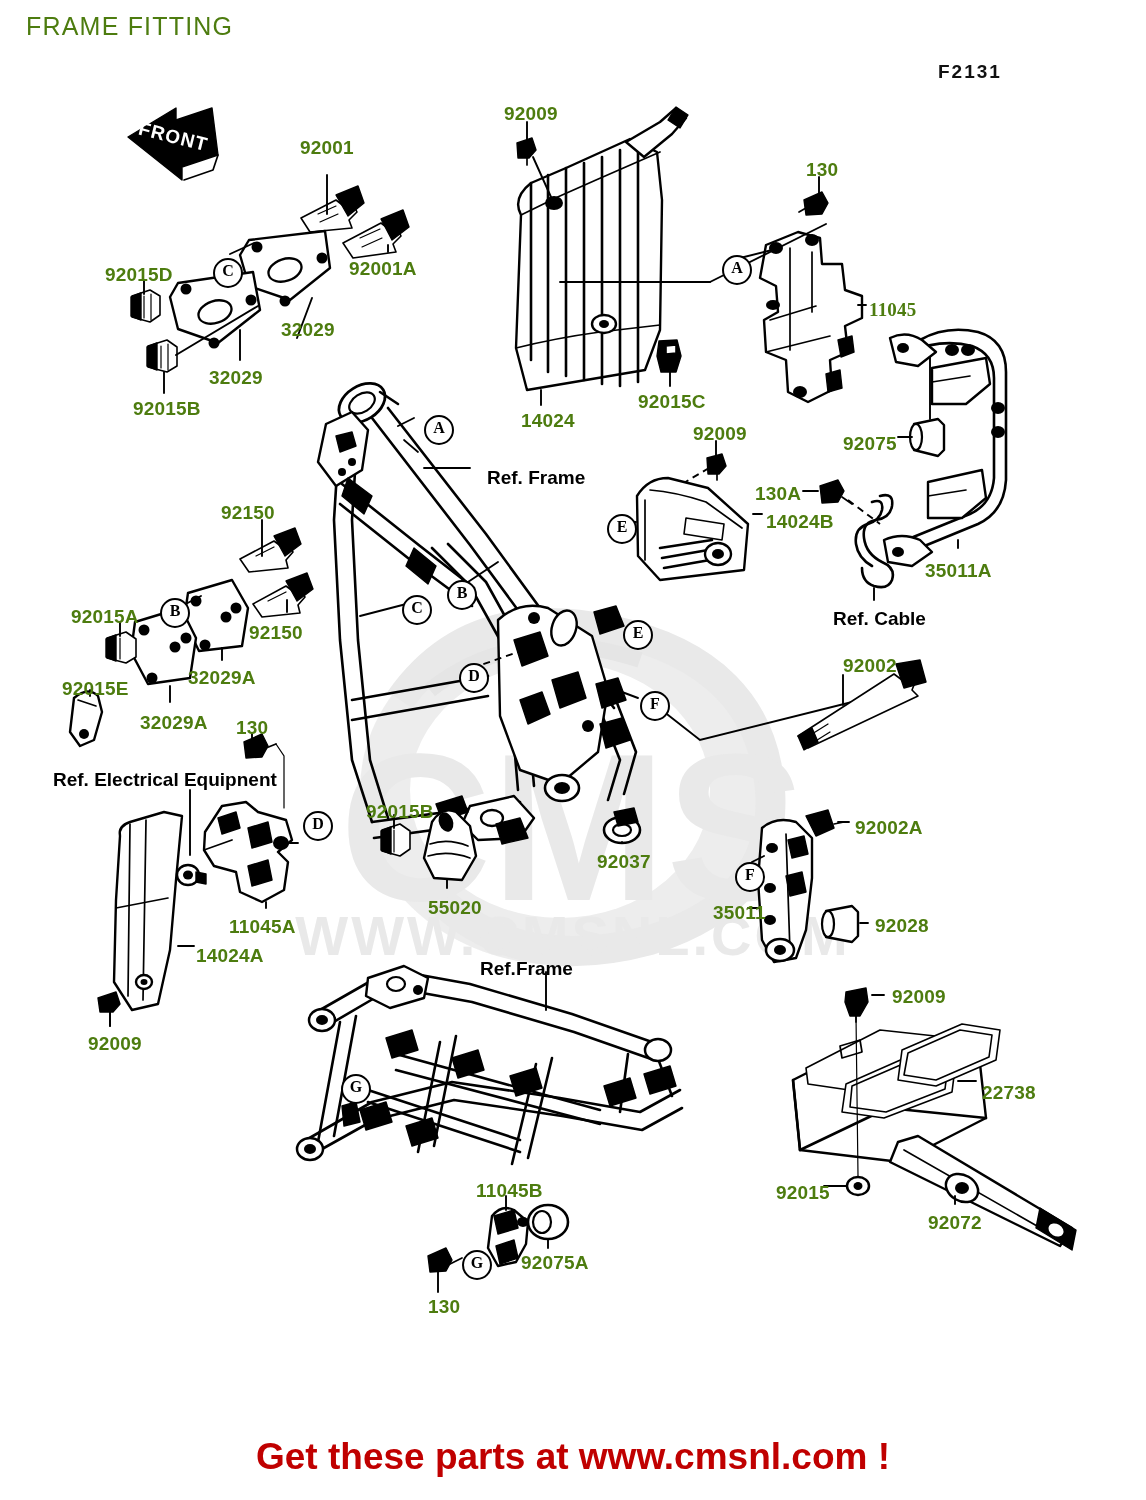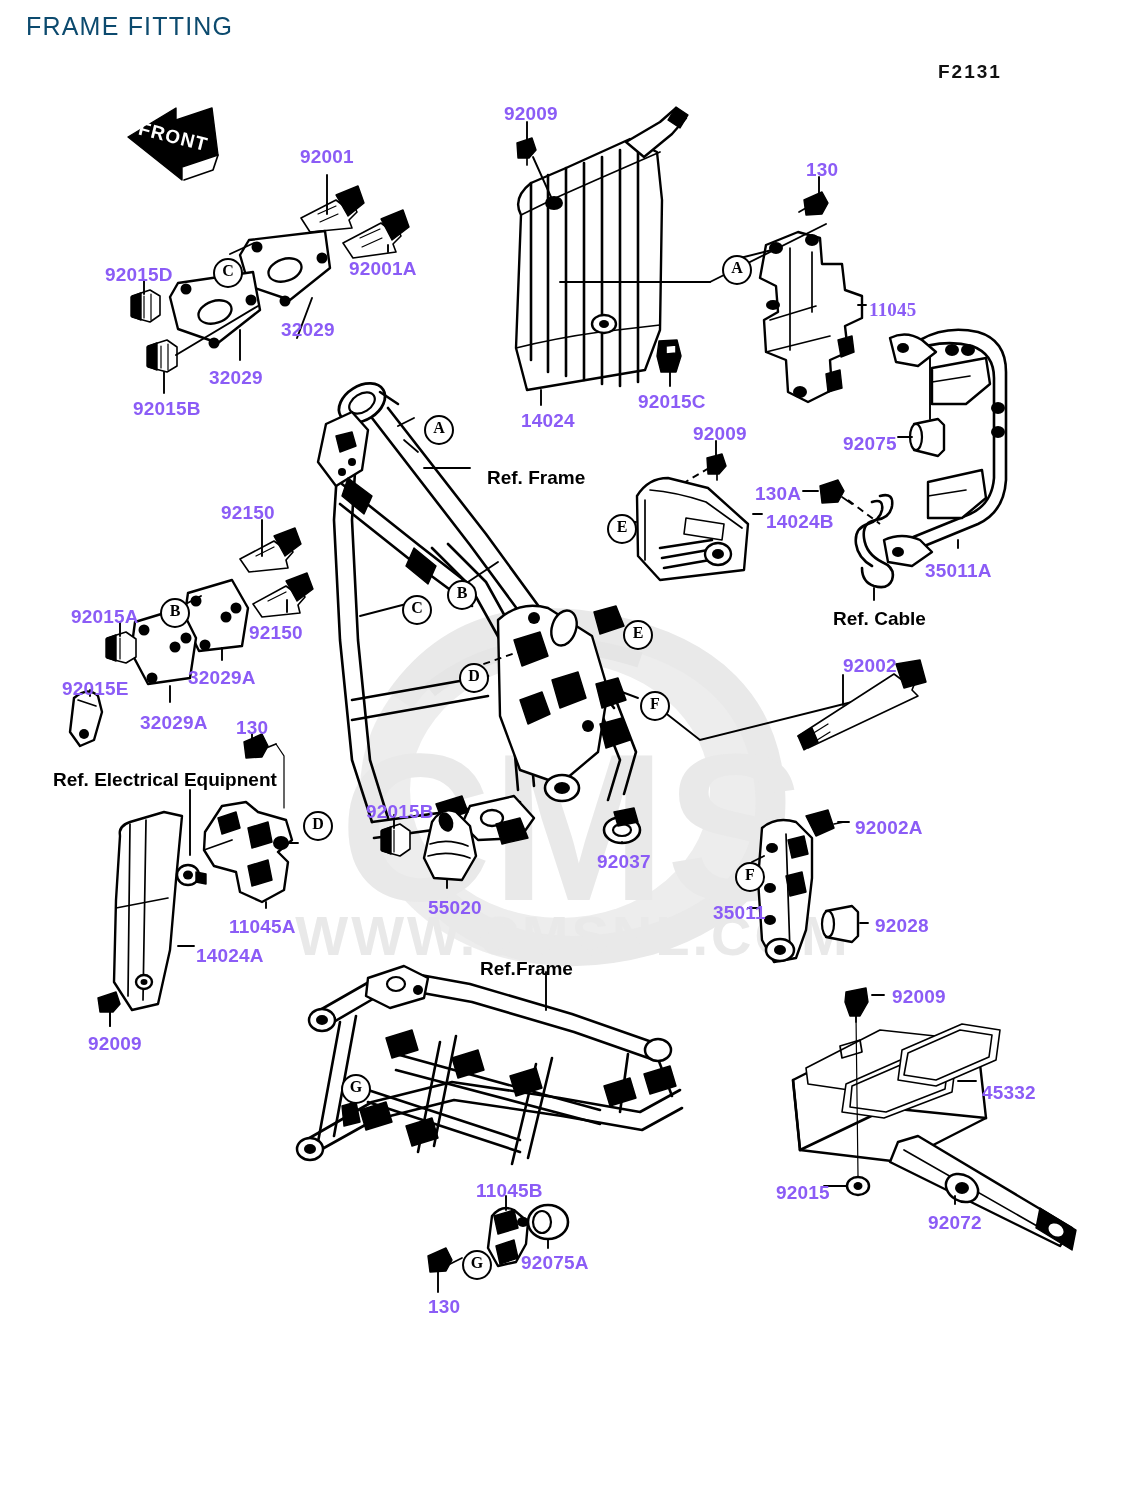--- a/index.html
+++ b/index.html
@@ -16,21 +16,21 @@
     height: 1500px;
     background: #ffffff;
     overflow: hidden;
   }
   #diagram-title {
     position: absolute;
     left: 26px;
     top: 12px;
     font-size: 25px;
     letter-spacing: 1.2px;
-    color: #0c4a6e;
+    color: #4d7c0f;
     font-weight: 400;
     white-space: nowrap;
   }
   #sheet-code {
     position: absolute;
     left: 938px;
     top: 61px;
     font-size: 19px;
     font-weight: bold;
     letter-spacing: 2px;
@@ -73,21 +73,21 @@
   }
   .wm-text {
     fill: #e9e9e9;
   }
   
   .lbl {
     position: absolute;
     font-family: "Liberation Sans", sans-serif;
     font-size: 19px;
     font-weight: bold;
-    color: #8b5cf6;
+    color: #4d7c0f;
     white-space: nowrap;
     letter-spacing: 0.2px;
   }
   .lbl-ref {
     position: absolute;
     font-family: "Liberation Sans", sans-serif;
     font-size: 19px;
     font-weight: bold;
     color: #000;
     white-space: nowrap;
@@ -627,27 +627,28 @@
     <g>
       <path class="solid" d="M428 1256 L446 1248 L452 1260 L446 1271 L430 1272 Z"></path>
       <path class="pl-thin" d="M450 1264 L462 1258"></path>
     </g>
     <path class="leader" d="M438 1272 L438 1292"></path>
 
   </svg>
 
   <div id="diagram-title">FRAME FITTING</div>
   <div id="sheet-code">F2131</div>
+  <div id="footer-cta">Get these parts at www.cmsnl.com !</div>
 
   <div class="front-badge-text" style="left:138px; top:126px;">FRONT</div>
 
   <div id="labels-layer">
       <div class="lbl" style="left: 504px; top: 103px;">92009</div>
       <div class="lbl" style="left: 806px; top: 159px;">130</div>
-      <div class="lbl" style="left: 300px; top: 146px;">92001</div>
+      <div class="lbl" style="left: 300px; top: 137px;">92001</div>
       <div class="lbl" style="left: 349px; top: 258px; text-align: center;">92001A</div>
       <div class="lbl" style="left: 105px; top: 264px;">92015D</div>
       <div class="lbl" style="left: 281px; top: 319px;">32029</div>
       <div class="lbl" style="left: 209px; top: 367px;">32029</div>
       <div class="lbl" style="left: 133px; top: 398px;">92015B</div>
       <div class="lbl" style="left: 869px; top: 299px; font-family: Liberation Serif, serif;">11045</div>
       <div class="lbl" style="left: 521px; top: 410px;">14024</div>
       <div class="lbl" style="left: 638px; top: 391px;">92015C</div>
       <div class="lbl" style="left: 843px; top: 433px;">92075</div>
       <div class="lbl" style="left: 693px; top: 423px;">92009</div>
@@ -669,21 +670,21 @@
       <div class="lbl" style="left: 196px; top: 945px;">14024A</div>
       <div class="lbl" style="left: 88px; top: 1033px;">92009</div>
       <div class="lbl" style="left: 366px; top: 801px;">92015B</div>
       <div class="lbl" style="left: 428px; top: 897px;">55020</div>
       <div class="lbl" style="left: 597px; top: 851px;">92037</div>
       <div class="lbl" style="left: 855px; top: 817px;">92002A</div>
       <div class="lbl" style="left: 713px; top: 902px;">35011</div>
       <div class="lbl" style="left: 875px; top: 915px;">92028</div>
       <div class="lbl-ref" style="left: 480px; top: 958px;">Ref.Frame</div>
       <div class="lbl" style="left: 892px; top: 986px;">92009</div>
-      <div class="lbl" style="left: 982px; top: 1082px;">45332</div>
+      <div class="lbl" style="left: 982px; top: 1082px;">22738</div>
       <div class="lbl" style="left: 776px; top: 1182px;">92015</div>
       <div class="lbl" style="left: 928px; top: 1212px;">92072</div>
       <div class="lbl" style="left: 470px; top: 1180px; margin-left: 6px;">11045B</div>
       <div class="lbl" style="left: 521px; top: 1252px;">92075A</div>
       <div class="lbl" style="left: 428px; top: 1296px;">130</div>
     </div>
   <div id="callouts-layer">
       <div class="circ" style="left: 424px; top: 415px;">A</div>
       <div class="circ" style="left: 722px; top: 255px;">A</div>
       <div class="circ" style="left: 447px; top: 580px;">B</div>

